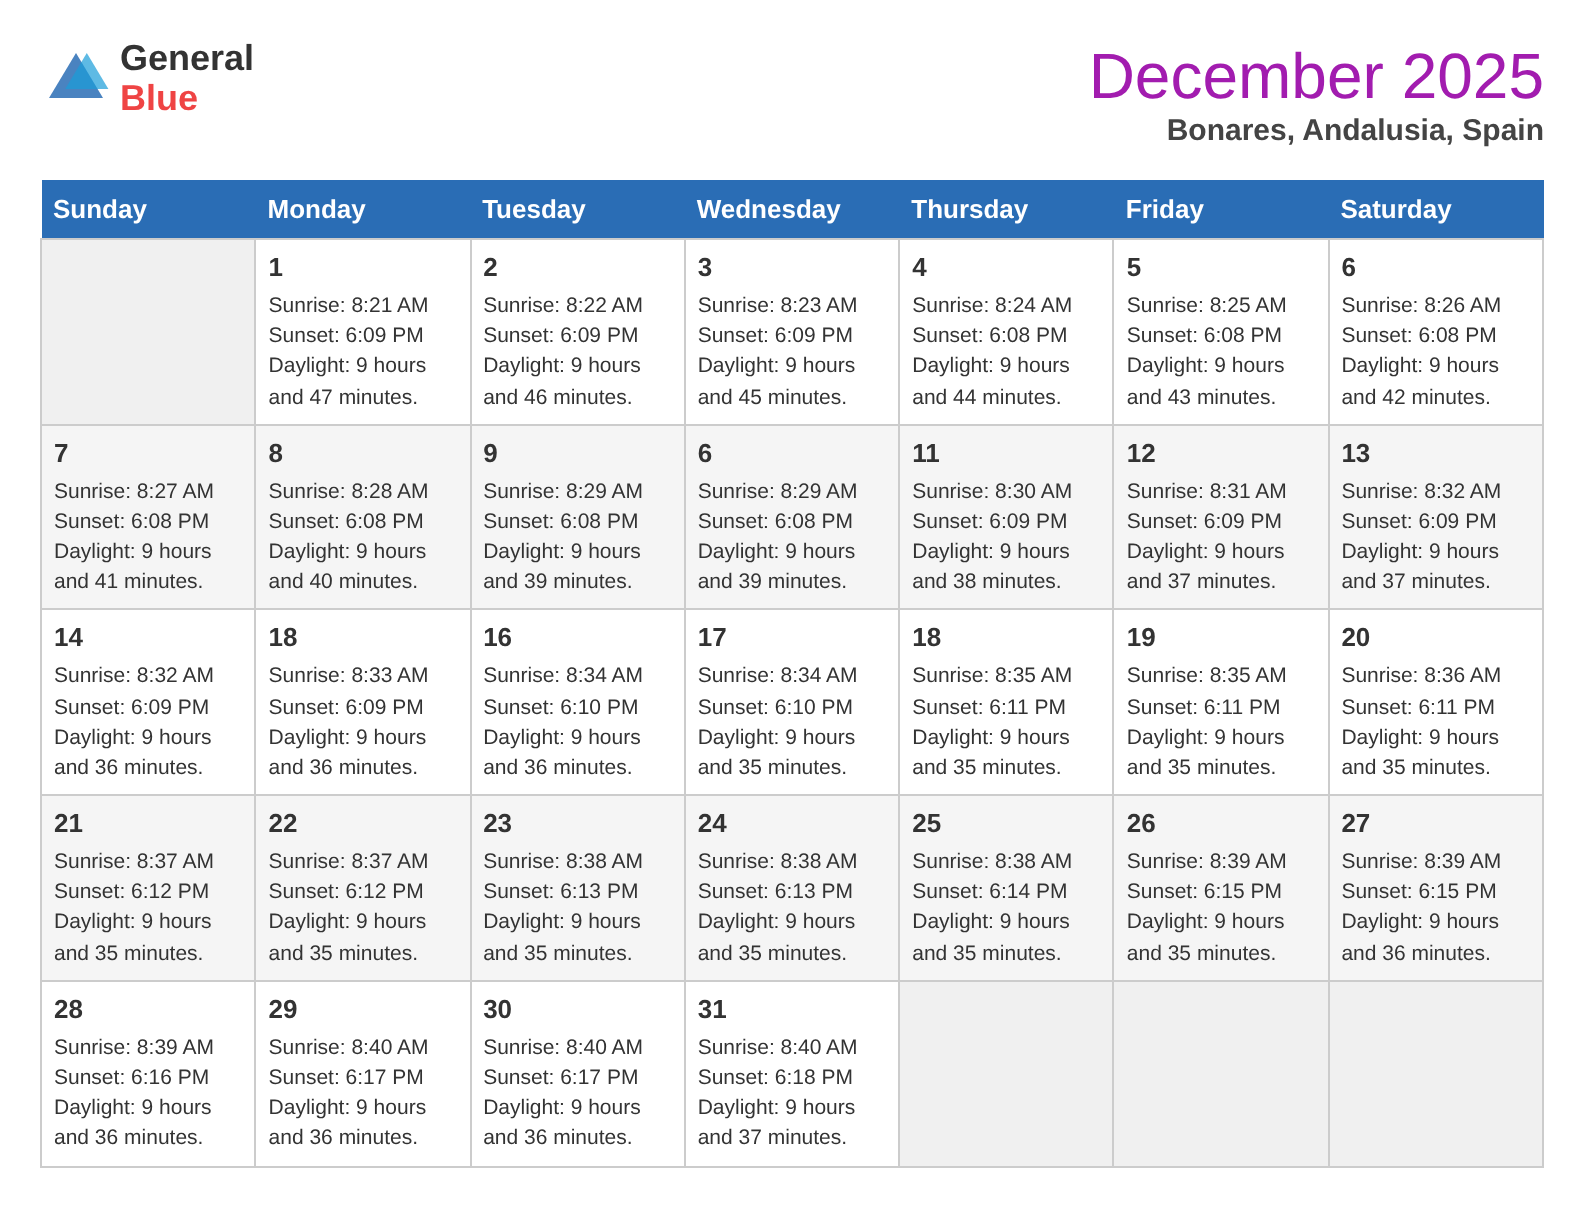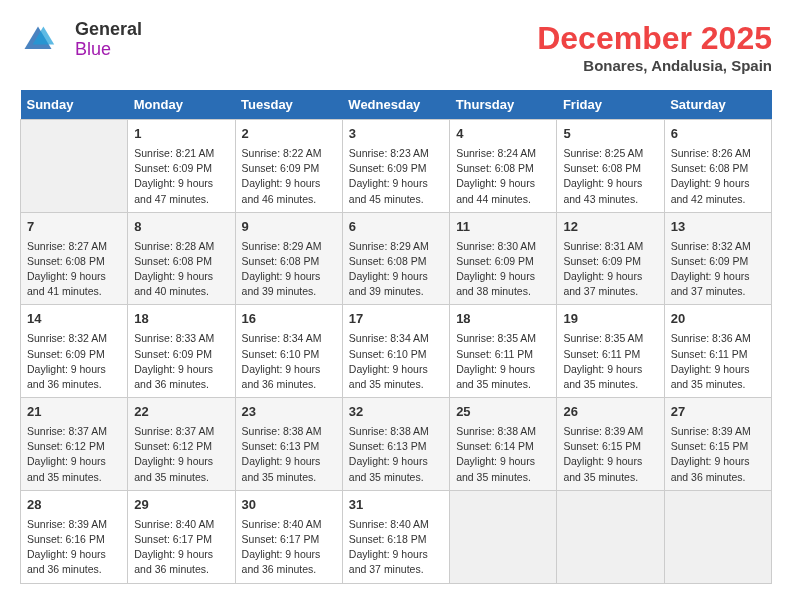--- a/index.html
+++ b/index.html
@@ -12,48 +12,48 @@
     }
     .header {
       display: flex;
       justify-content: space-between;
       align-items: flex-start;
       margin-bottom: 16px;
     }
     .logo {
       display: flex;
       align-items: center;
-      gap: 19px;
+      gap: 4px;
     }
     .logo-text {
       display: flex;
       flex-direction: column;
       line-height: 1.1;
     }
     .logo-general {
       font-size: 18px;
       font-weight: bold;
       color: #333;
     }
     .logo-blue {
       font-size: 18px;
-      font-weight: normal;
-      color: #a21caf;
+      font-weight: bold;
+      color: #ef4444;
     }
     .logo-icon {
       width: 36px;
       height: 36px;
     }
     .title-block {
       text-align: right;
     }
     .month-title {
       font-size: 32px;
-      font-weight: bold;
-      color: #ef4444;
+      font-weight: normal;
+      color: #a21caf;
     }
     .location {
       font-size: 15px;
       color: #444;
       font-weight: bold;
     }
     table {
       width: 100%;
       border-collapse: collapse;
       font-size: 11px;
@@ -217,21 +217,21 @@
         </td>
         <td>
           <span class="day-num">22</span>
           <div class="day-info">Sunrise: 8:37 AM<br>Sunset: 6:12 PM<br>Daylight: 9 hours and 35 minutes.</div>
         </td>
         <td>
           <span class="day-num">23</span>
           <div class="day-info">Sunrise: 8:38 AM<br>Sunset: 6:13 PM<br>Daylight: 9 hours and 35 minutes.</div>
         </td>
         <td>
-          <span class="day-num">32</span>
+          <span class="day-num">24</span>
           <div class="day-info">Sunrise: 8:38 AM<br>Sunset: 6:13 PM<br>Daylight: 9 hours and 35 minutes.</div>
         </td>
         <td>
           <span class="day-num">25</span>
           <div class="day-info">Sunrise: 8:38 AM<br>Sunset: 6:14 PM<br>Daylight: 9 hours and 35 minutes.</div>
         </td>
         <td>
           <span class="day-num">26</span>
           <div class="day-info">Sunrise: 8:39 AM<br>Sunset: 6:15 PM<br>Daylight: 9 hours and 35 minutes.</div>
         </td>

